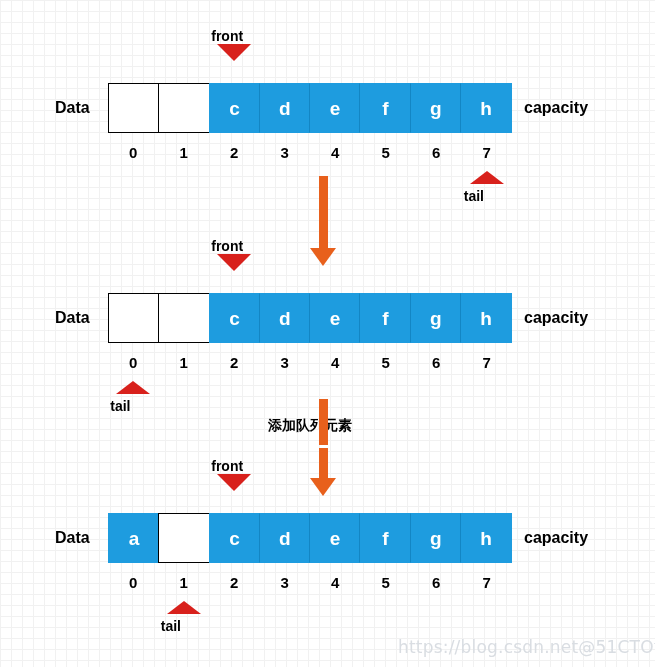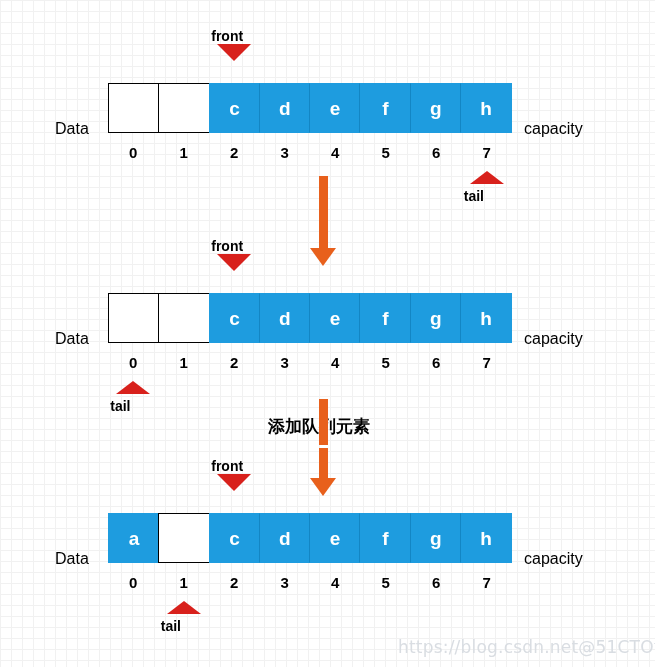--- a/index.html
+++ b/index.html
@@ -73,24 +73,23 @@
     text-align: center;
     font-size: 15px;
     font-weight: bold;
     line-height: 22px;
   }
 
   
   .side-label {
     position: absolute;
     font-size: 16px;
-    font-weight: normal;
+    font-weight: bold;
     line-height: 1;
     white-space: nowrap;
-    margin-top: 21px;
   }
 
   
   .marker {
     position: absolute;
     width: 46px;
     text-align: left;
   }
   .marker .tri-down {
     width: 0; height: 0;
@@ -127,21 +126,21 @@
     width: 0; height: 0;
     margin: 0 auto;
     border-left: 13px solid transparent;
     border-right: 13px solid transparent;
     border-top: 18px solid #E8601C;
   }
 
   
   .cn-note {
     position: absolute;
-    font-size: 17px;
+    font-size: 14px;
     font-weight: bold;
     line-height: 1;
     white-space: nowrap;
     font-family: "DejaVu Sans", sans-serif;
   }
 
   
   .watermark {
     position: absolute;
     font-size: 17px;

